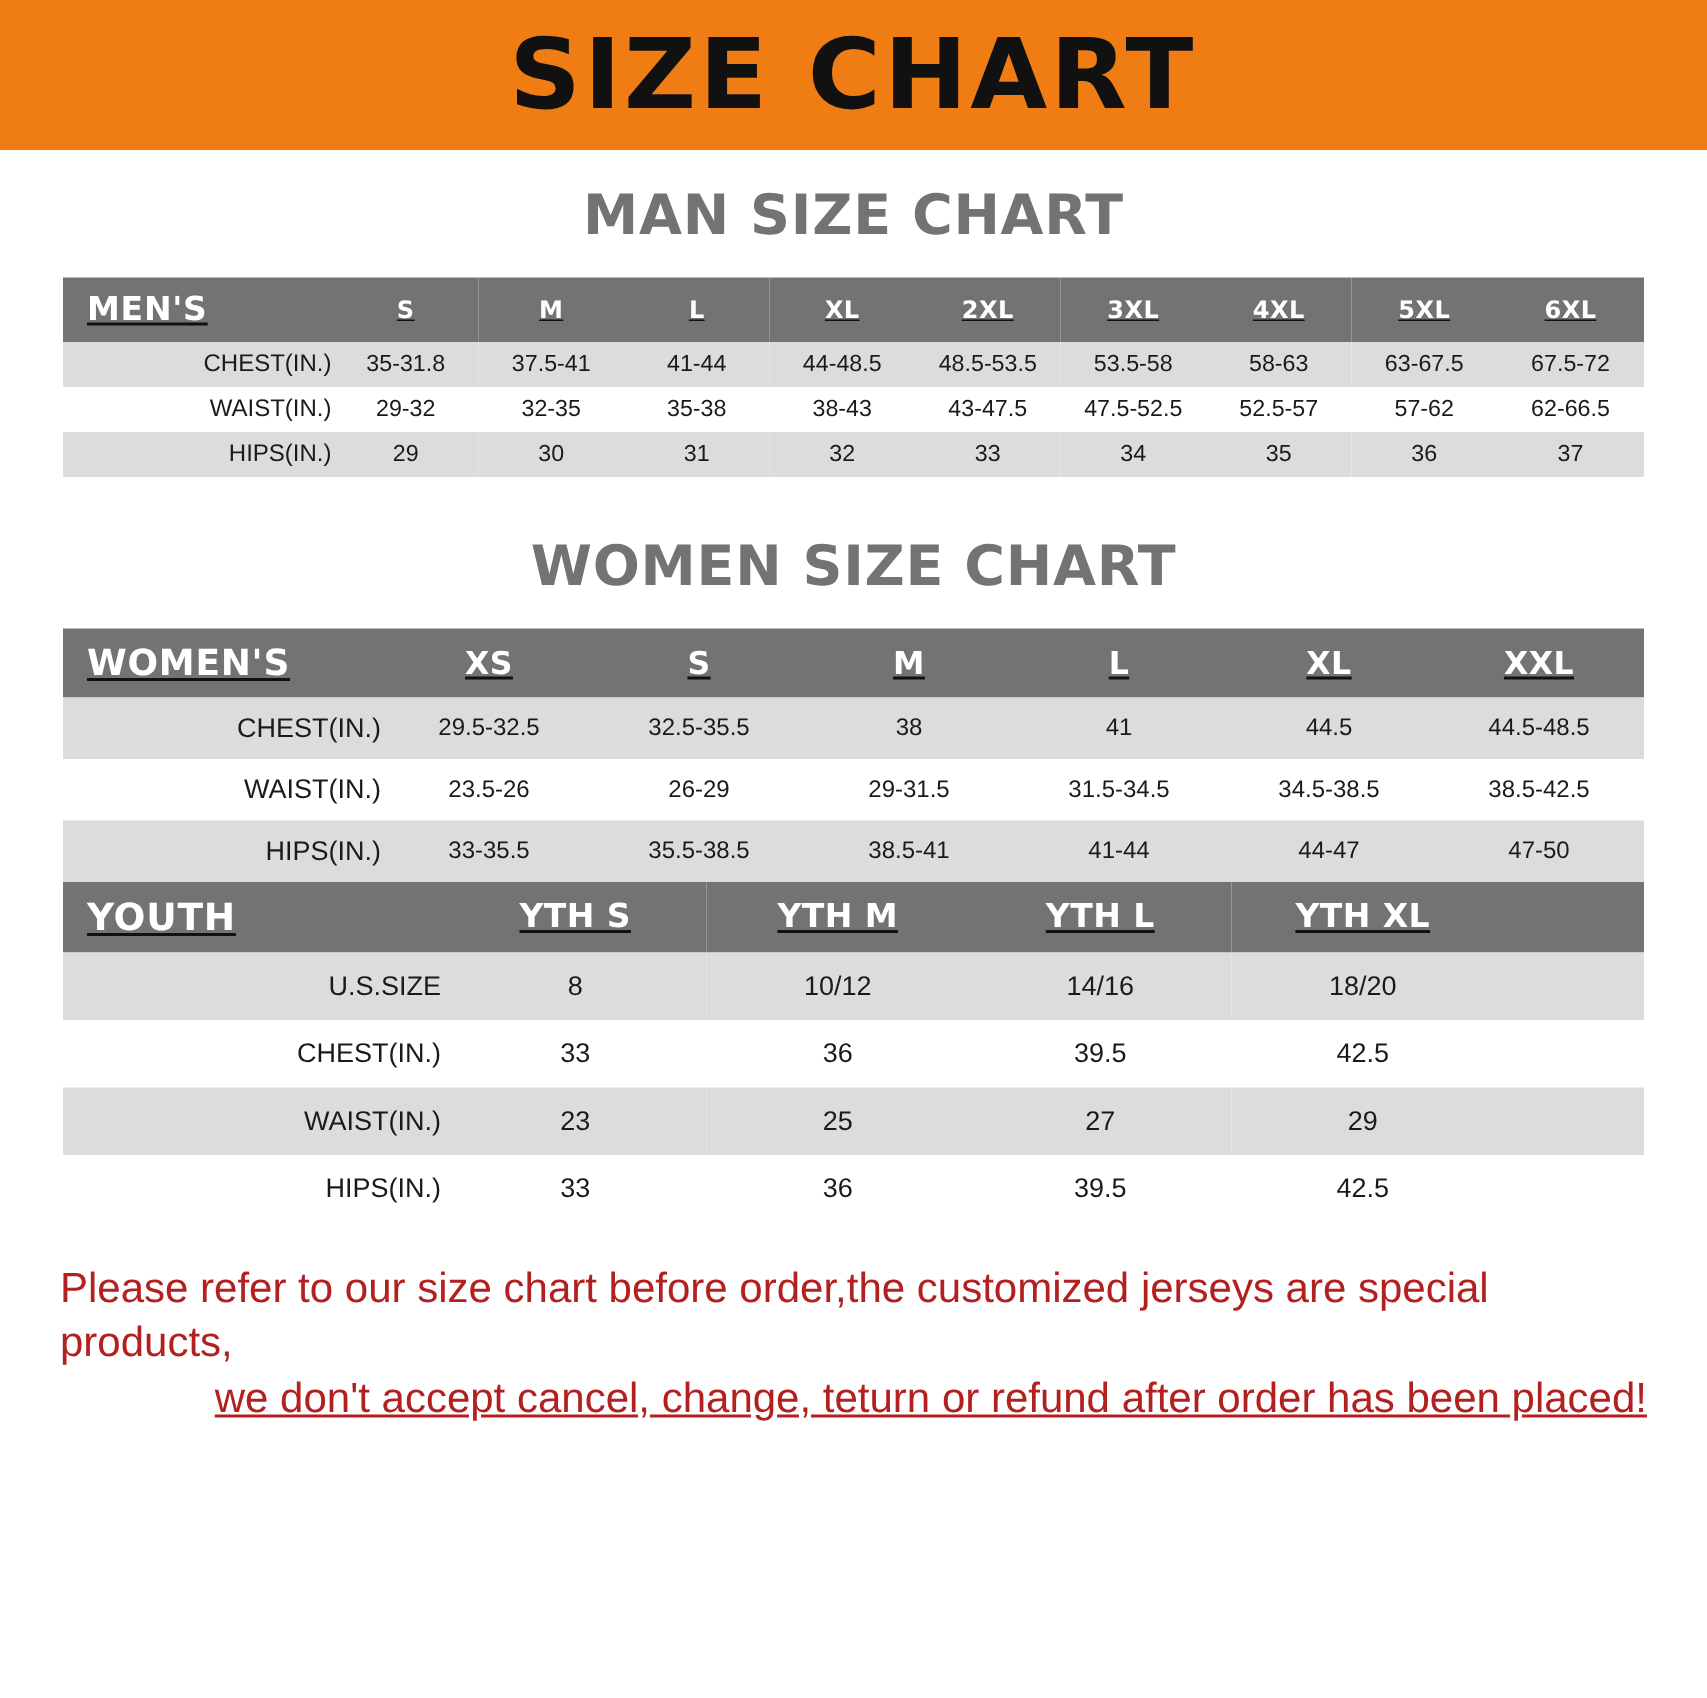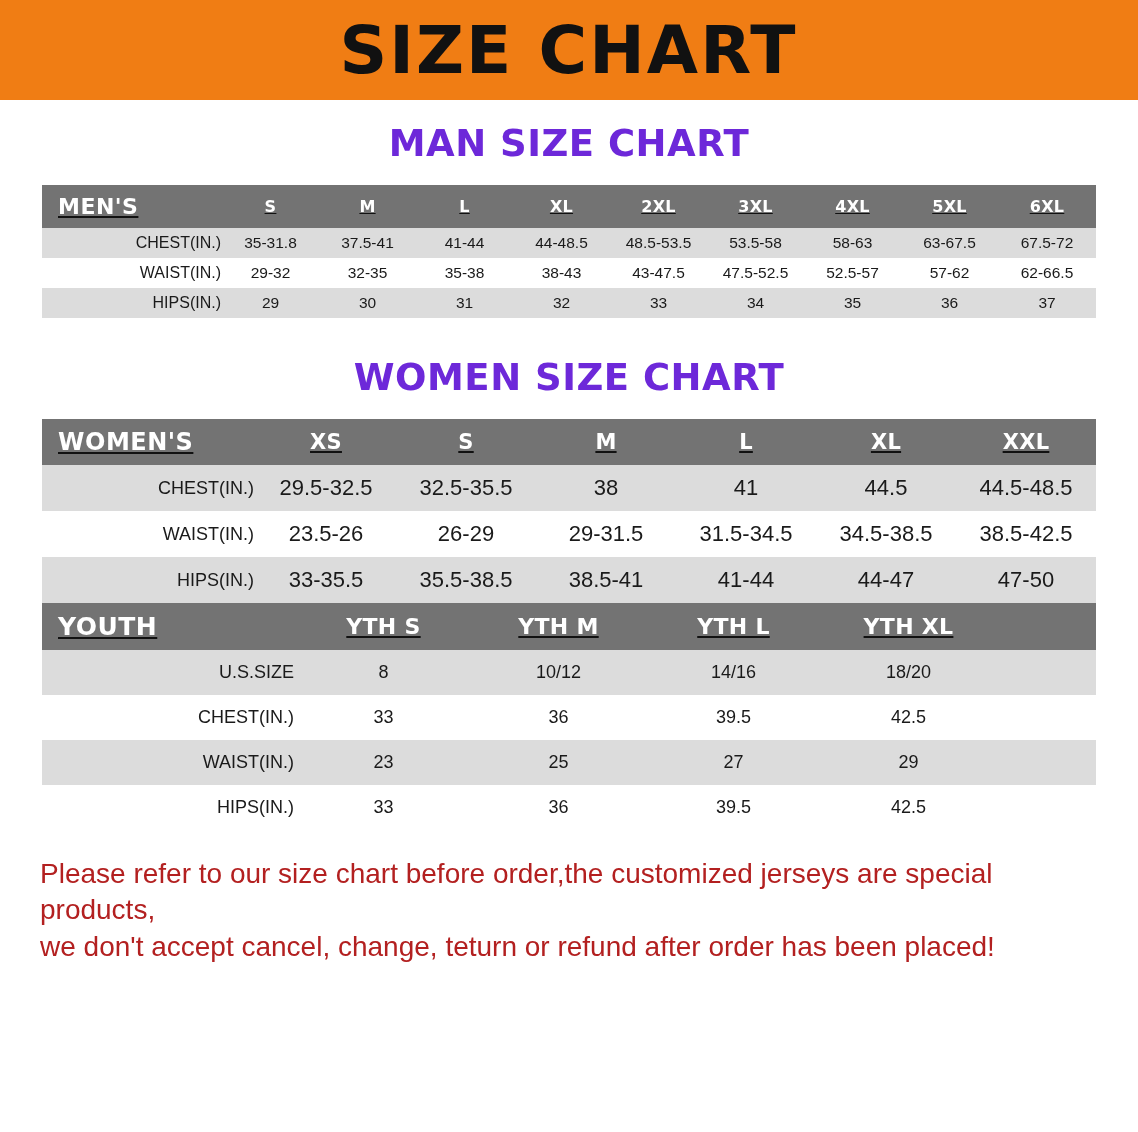--- a/index.html
+++ b/index.html
@@ -40,21 +40,21 @@
     transform: scaleX(1.02);
   }
 
   
   .section-title {
     text-align: center;
     font-family: "DejaVu Sans", sans-serif;
     font-weight: bold;
     font-size: 37px;
     letter-spacing: 0.5px;
-    color: #6d28d9;
+    color: #737373;
   }
   .men-title   { margin: 22px 0 20px 0; }
   .women-title { margin: 38px 0 20px 0; }
   .youth-title { margin: 48px 0 22px 0; font-size: 38px; }
 
   
   .table-wrap {
     margin: 0 42px;
   }
   table.size-table {
@@ -105,40 +105,40 @@
   
   #men-table { }
   #men-table thead th { font-size: 16px; }
   #men-table thead th.rowlabel { font-size: 22px; }
   #men-table tbody td { font-size: 15.5px; padding: 6px 1px; }
   #men-table tbody td.rowlabel { font-size: 16px; }
 
   
   #women-table thead th { font-size: 21px; }
   #women-table thead th.rowlabel { font-size: 24px; }
-  #women-table tbody td { font-size: 22px; padding: 10px 2px; }
+  #women-table tbody td { font-size: 16px; padding: 10px 2px; }
   #women-table tbody td.rowlabel { font-size: 18px; }
 
   
   #youth-table thead th { font-size: 22px; }
   #youth-table thead th.rowlabel { font-size: 25px; }
   #youth-table tbody td { font-size: 18px; padding: 12px 2px; }
   #youth-table tbody td.rowlabel { font-size: 18px; }
 
   
   .note {
     margin: 26px 40px 0 40px;
     color: #b32020;
     font-family: "Liberation Sans", sans-serif;
     font-size: 28px;
     line-height: 1.3;
     text-align: left;
   }
   .note-line { display: block; }
-  .note-line.second { text-align: left; }
+  .note-line.second { text-align: right; text-decoration: underline; }
 </style>
 </head>
 <body>
 
 <div class="page">
 
   <div class="banner">
     <div class="banner-title">SIZE CHART</div>
   </div>
 

